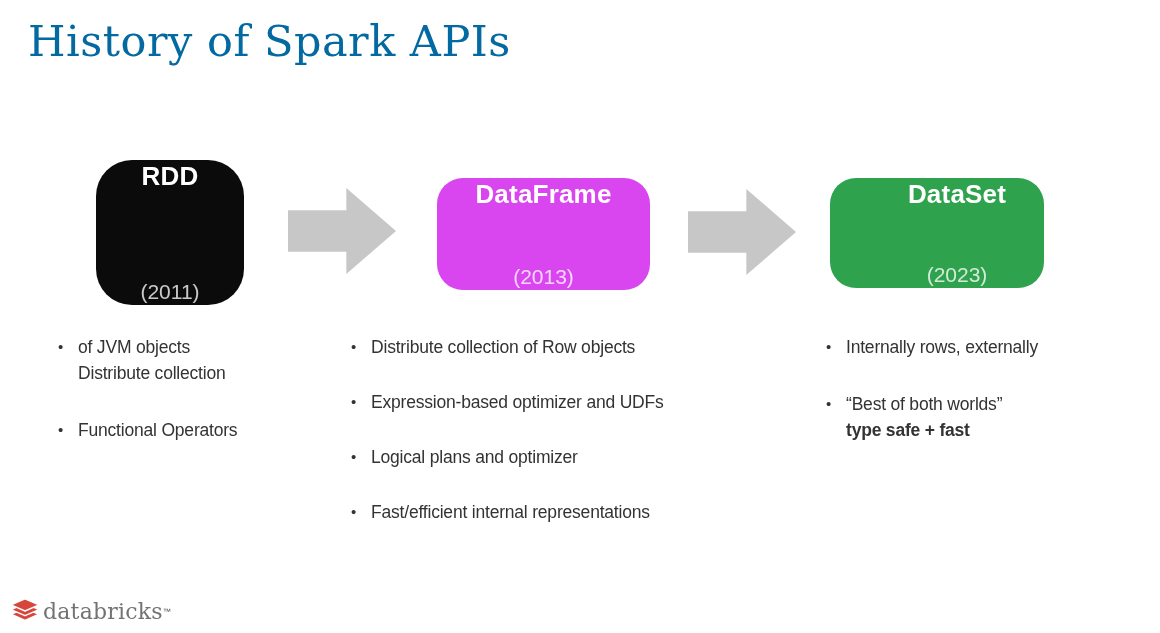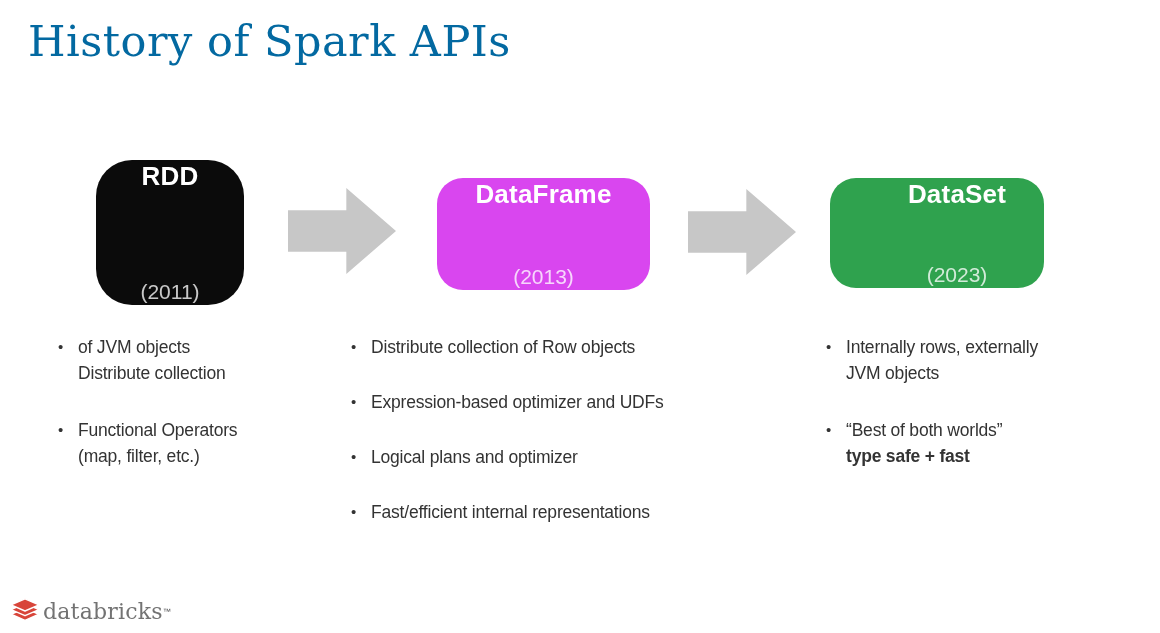--- a/index.html
+++ b/index.html
@@ -142,21 +142,20 @@
       <span class="dot">•</span>
       <span class="lines">
         <span>of JVM objects</span>
         <span>Distribute collection</span>
       </span>
     </div>
     <div class="bullet-item">
       <span class="dot">•</span>
       <span class="lines">
         <span>Functional Operators</span>
-        <span>(map, filter, etc.)</span>
       </span>
     </div>
   </div>
 
   <div class="col col-2">
     <div class="bullet-item">
       <span class="dot">•</span>
       <span class="lines">
         <span>Distribute collection of Row objects</span>
       </span>
@@ -179,21 +178,20 @@
         <span>Fast/efficient internal representations</span>
       </span>
     </div>
   </div>
 
   <div class="col col-3">
     <div class="bullet-item">
       <span class="dot">•</span>
       <span class="lines">
         <span>Internally rows, externally</span>
-        <span>JVM objects</span>
       </span>
     </div>
     <div class="bullet-item">
       <span class="dot">•</span>
       <span class="lines">
         <span>“Best of both worlds”</span>
         <span class="bold">type safe + fast</span>
       </span>
     </div>
   </div>

